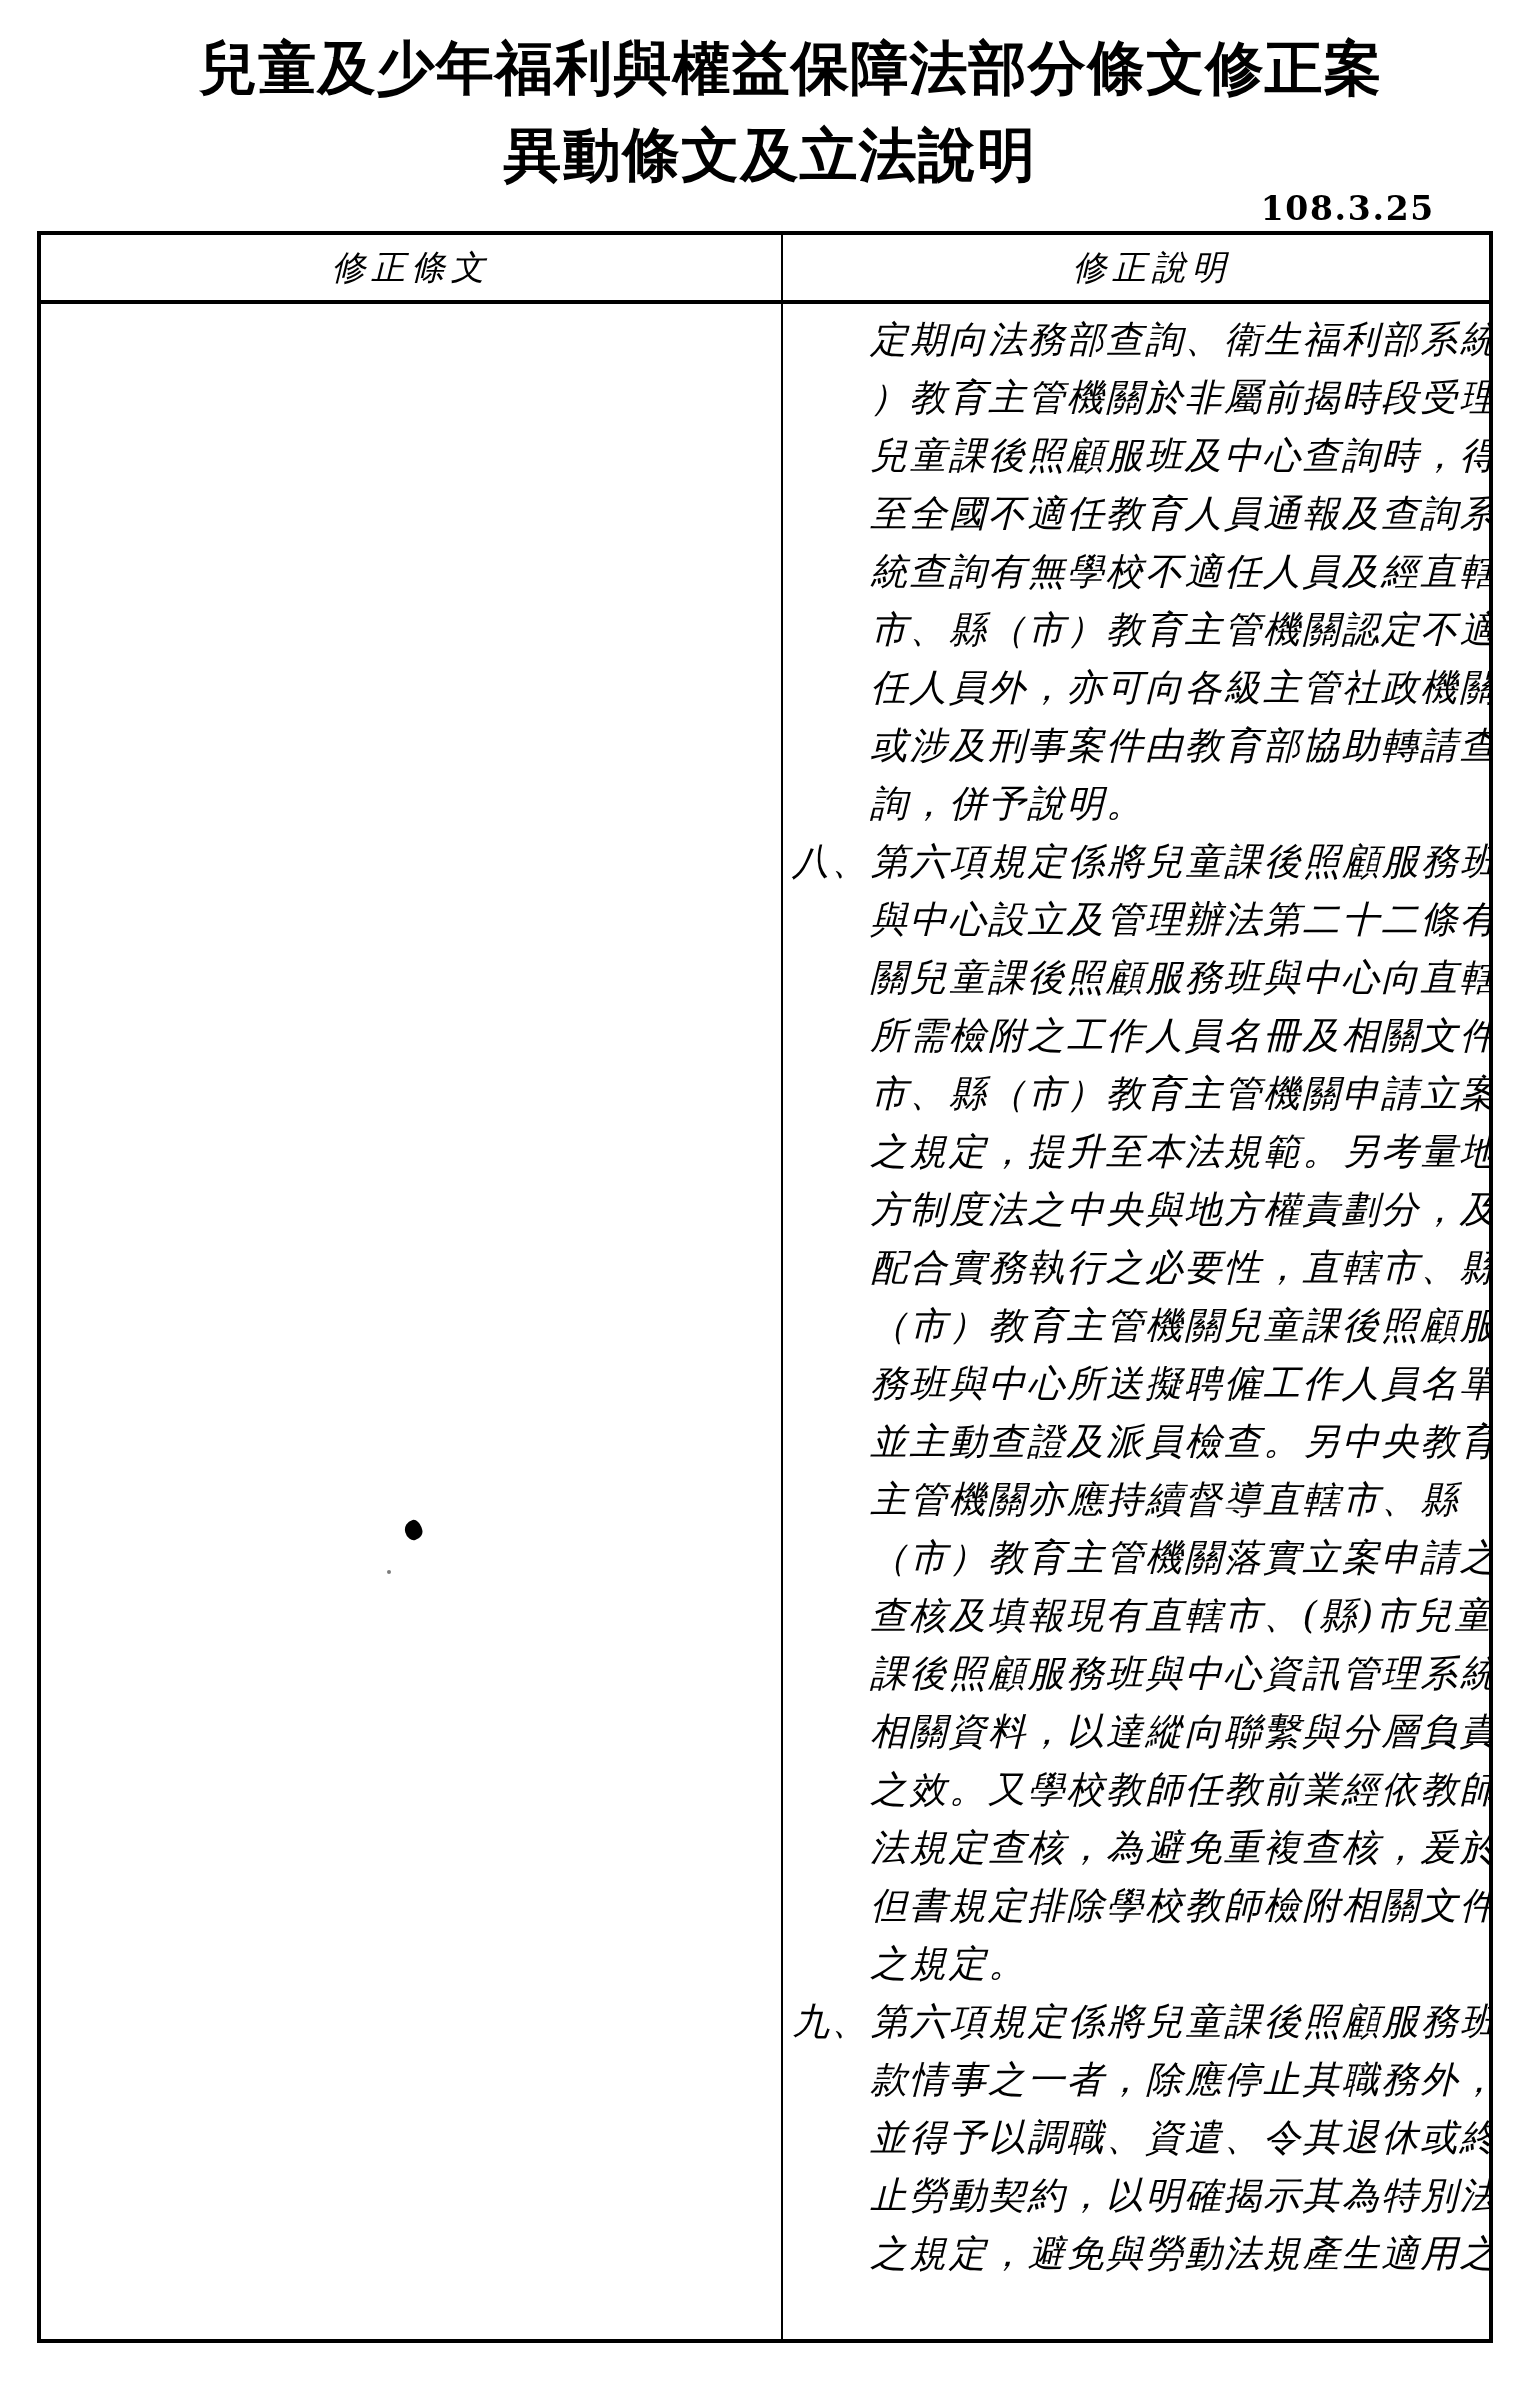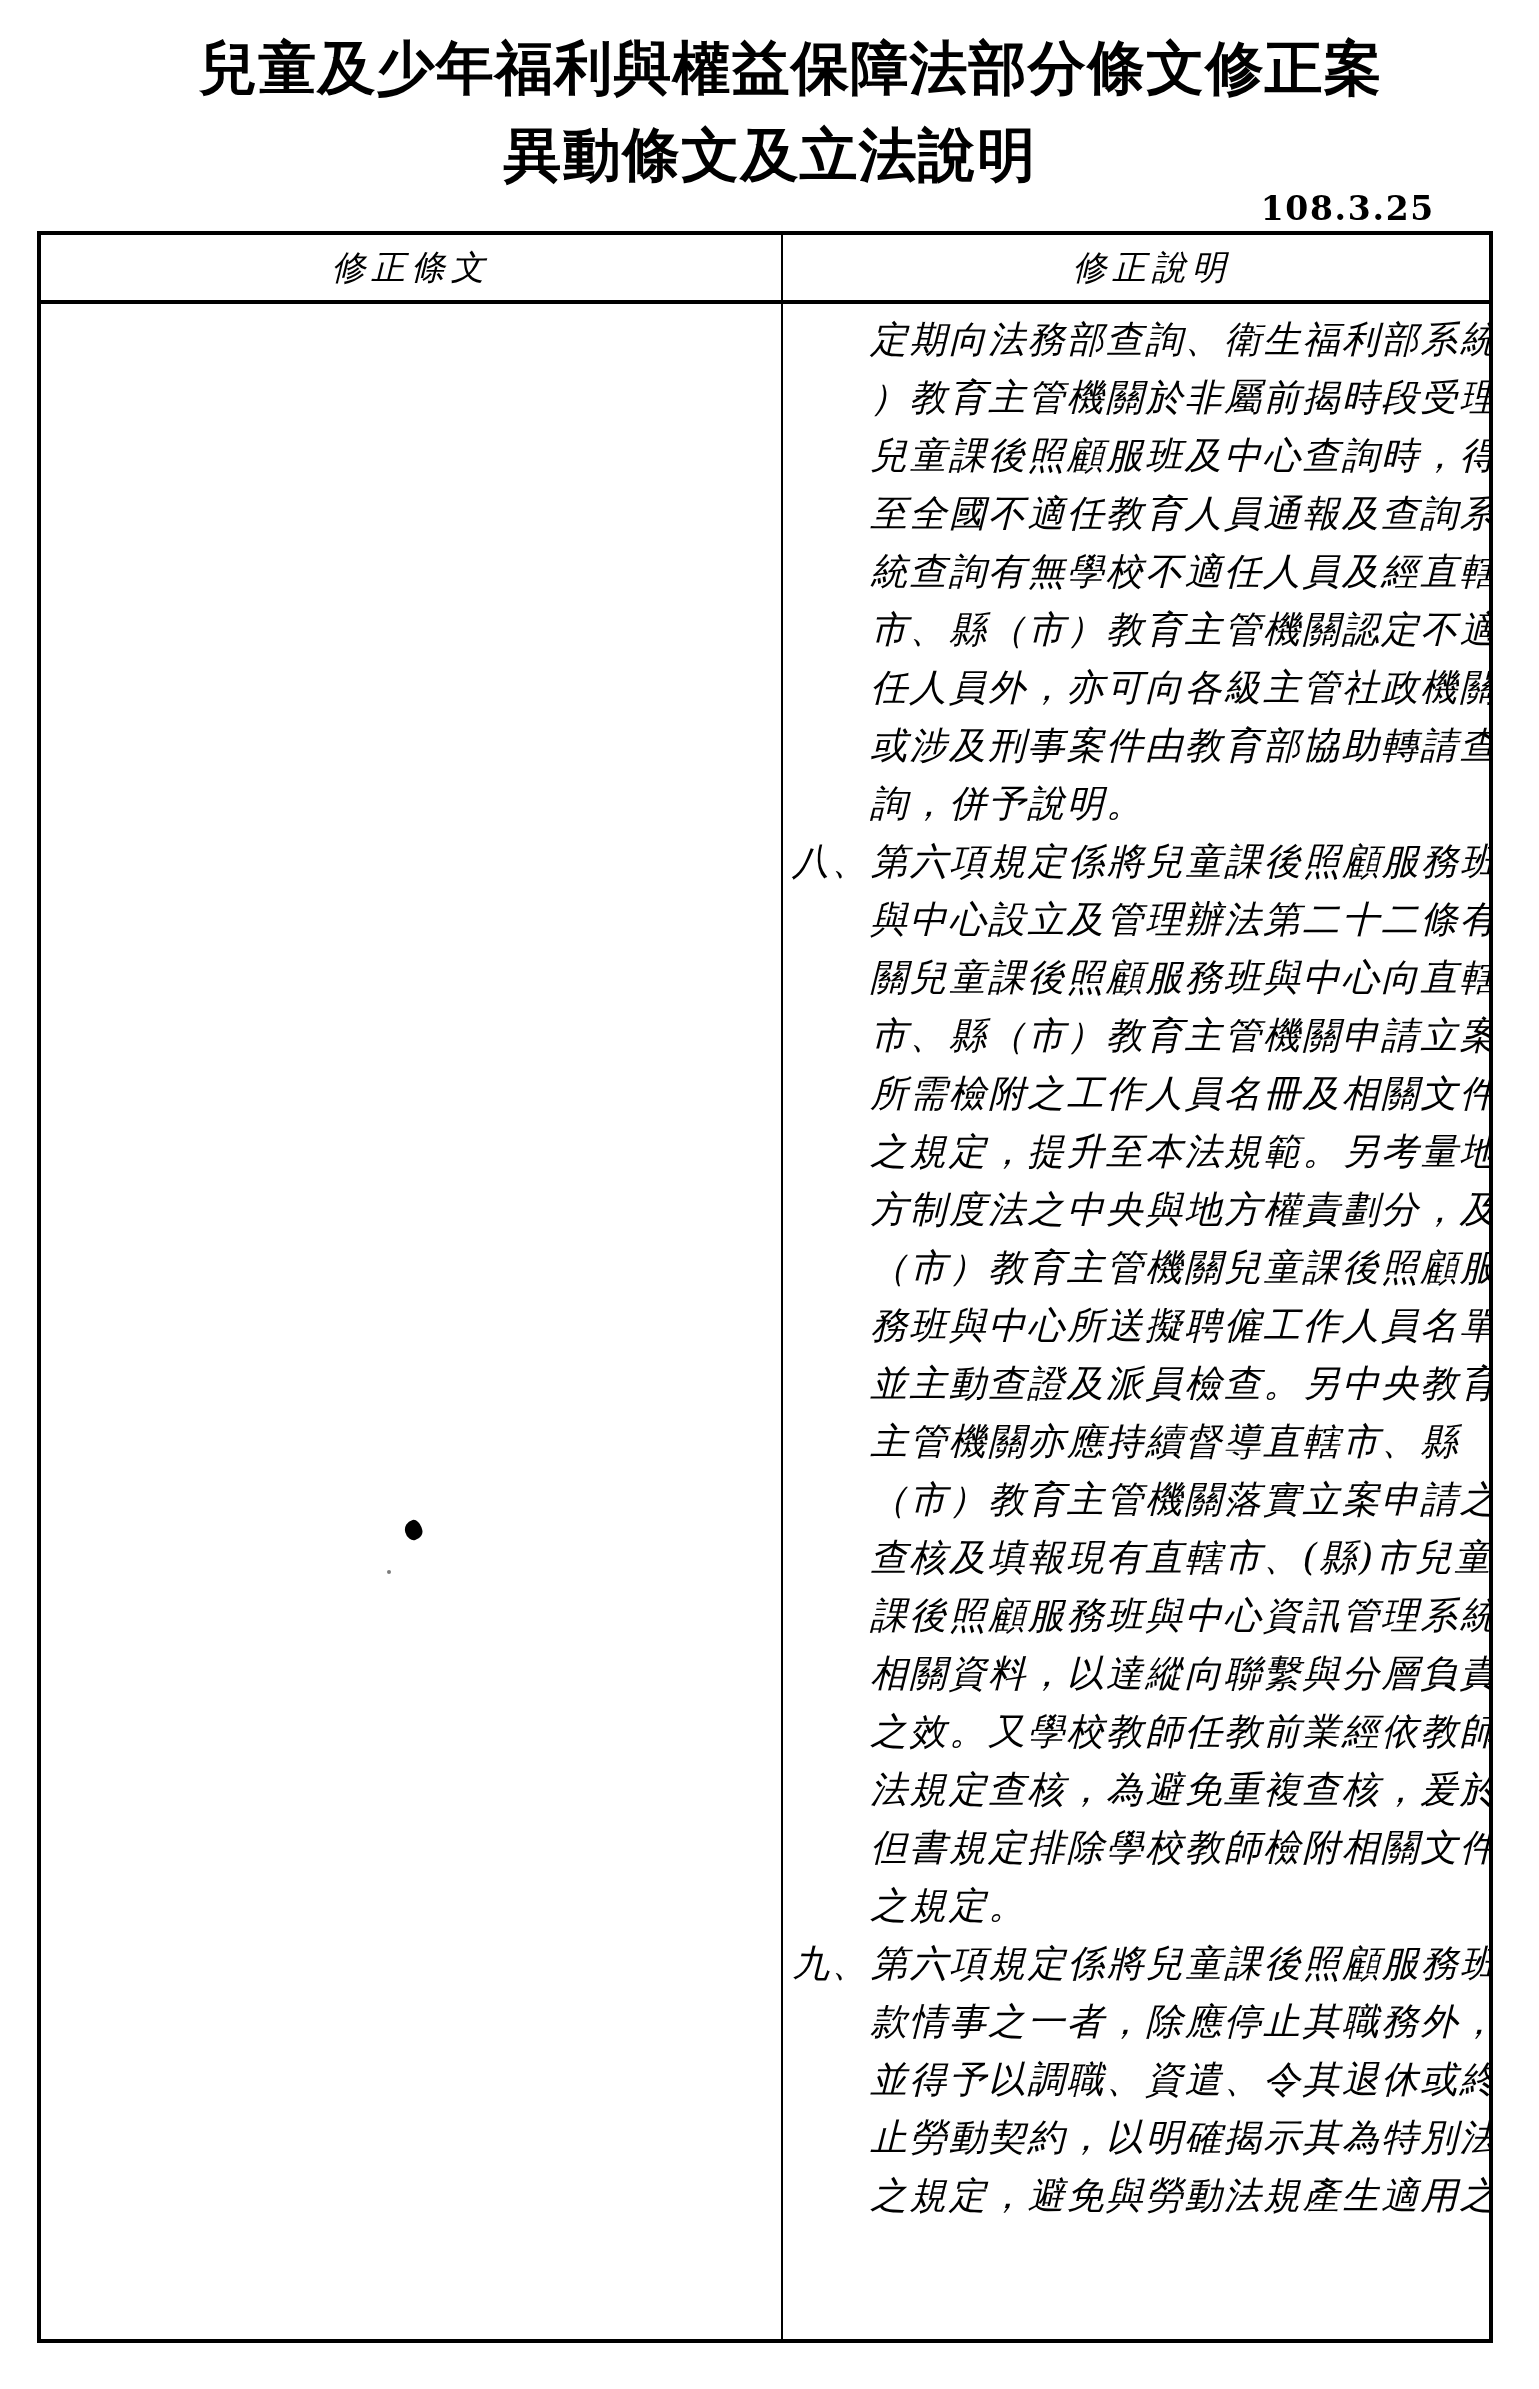--- a/index.html
+++ b/index.html
@@ -139,24 +139,25 @@
           <div class="line ind">兒童課後照顧服班及中心查詢時，得</div>
           <div class="line ind">至全國不適任教育人員通報及查詢系</div>
           <div class="line ind">統查詢有無學校不適任人員及經直轄</div>
           <div class="line ind">市、縣（市）教育主管機關認定不適</div>
           <div class="line ind">任人員外，亦可向各級主管社政機關</div>
           <div class="line ind">或涉及刑事案件由教育部協助轉請查</div>
           <div class="line ind">詢，併予說明。</div>
           <div class="line">八、第六項規定係將兒童課後照顧服務班</div>
           <div class="line ind">與中心設立及管理辦法第二十二條有</div>
           <div class="line ind">關兒童課後照顧服務班與中心向直轄</div>
+          <div class="line ind">所需檢附之工作人員名冊及相關文件</div>
           <div class="line ind">市、縣（市）教育主管機關申請立案</div>
-          <div class="line ind">所需檢附之工作人員名冊及相關文件</div>
           <div class="line ind">之規定，提升至本法規範。另考量地</div>
           <div class="line ind">方制度法之中央與地方權責劃分，及</div>
+          <div class="line ind">配合實務執行之必要性，直轄市、縣</div>
           <div class="line ind">（市）教育主管機關兒童課後照顧服</div>
           <div class="line ind">務班與中心所送擬聘僱工作人員名單</div>
           <div class="line ind">並主動查證及派員檢查。另中央教育</div>
           <div class="line ind">主管機關亦應持續督導直轄市、縣</div>
           <div class="line ind">（市）教育主管機關落實立案申請之</div>
           <div class="line ind">查核及填報現有直轄市、(縣)市兒童</div>
           <div class="line ind">課後照顧服務班與中心資訊管理系統</div>
           <div class="line ind">相關資料，以達縱向聯繫與分層負責</div>
           <div class="line ind">之效。又學校教師任教前業經依教師</div>
           <div class="line ind">法規定查核，為避免重複查核，爰於</div>

